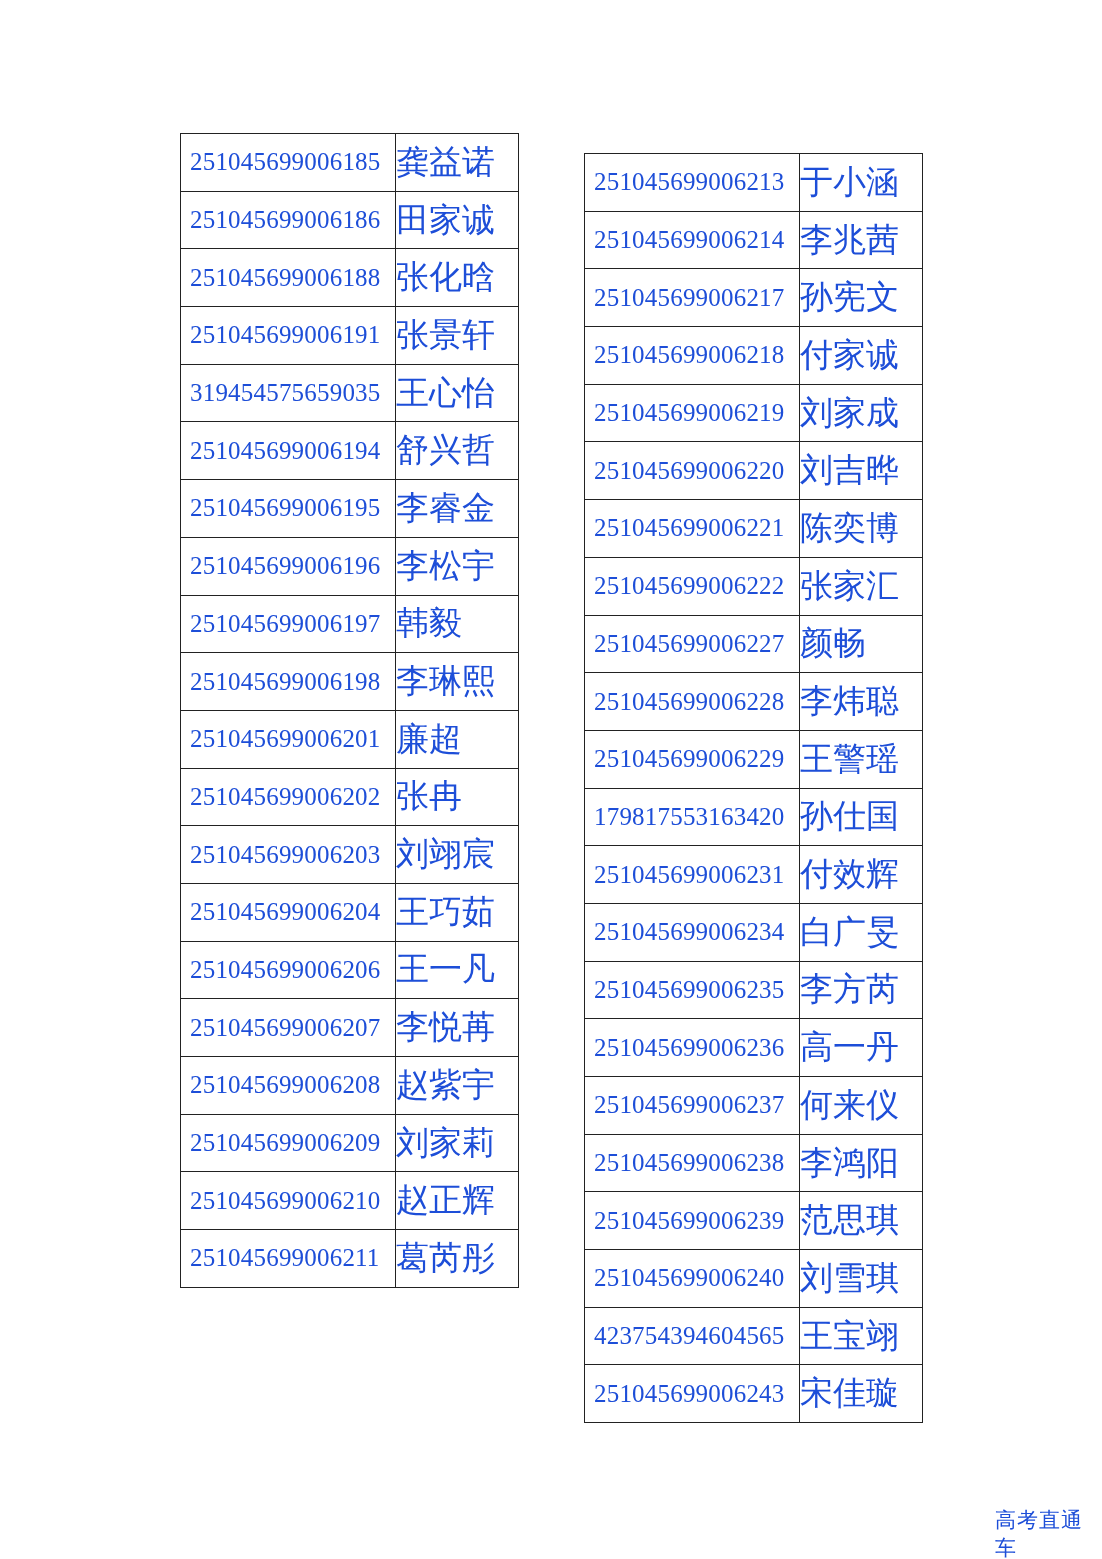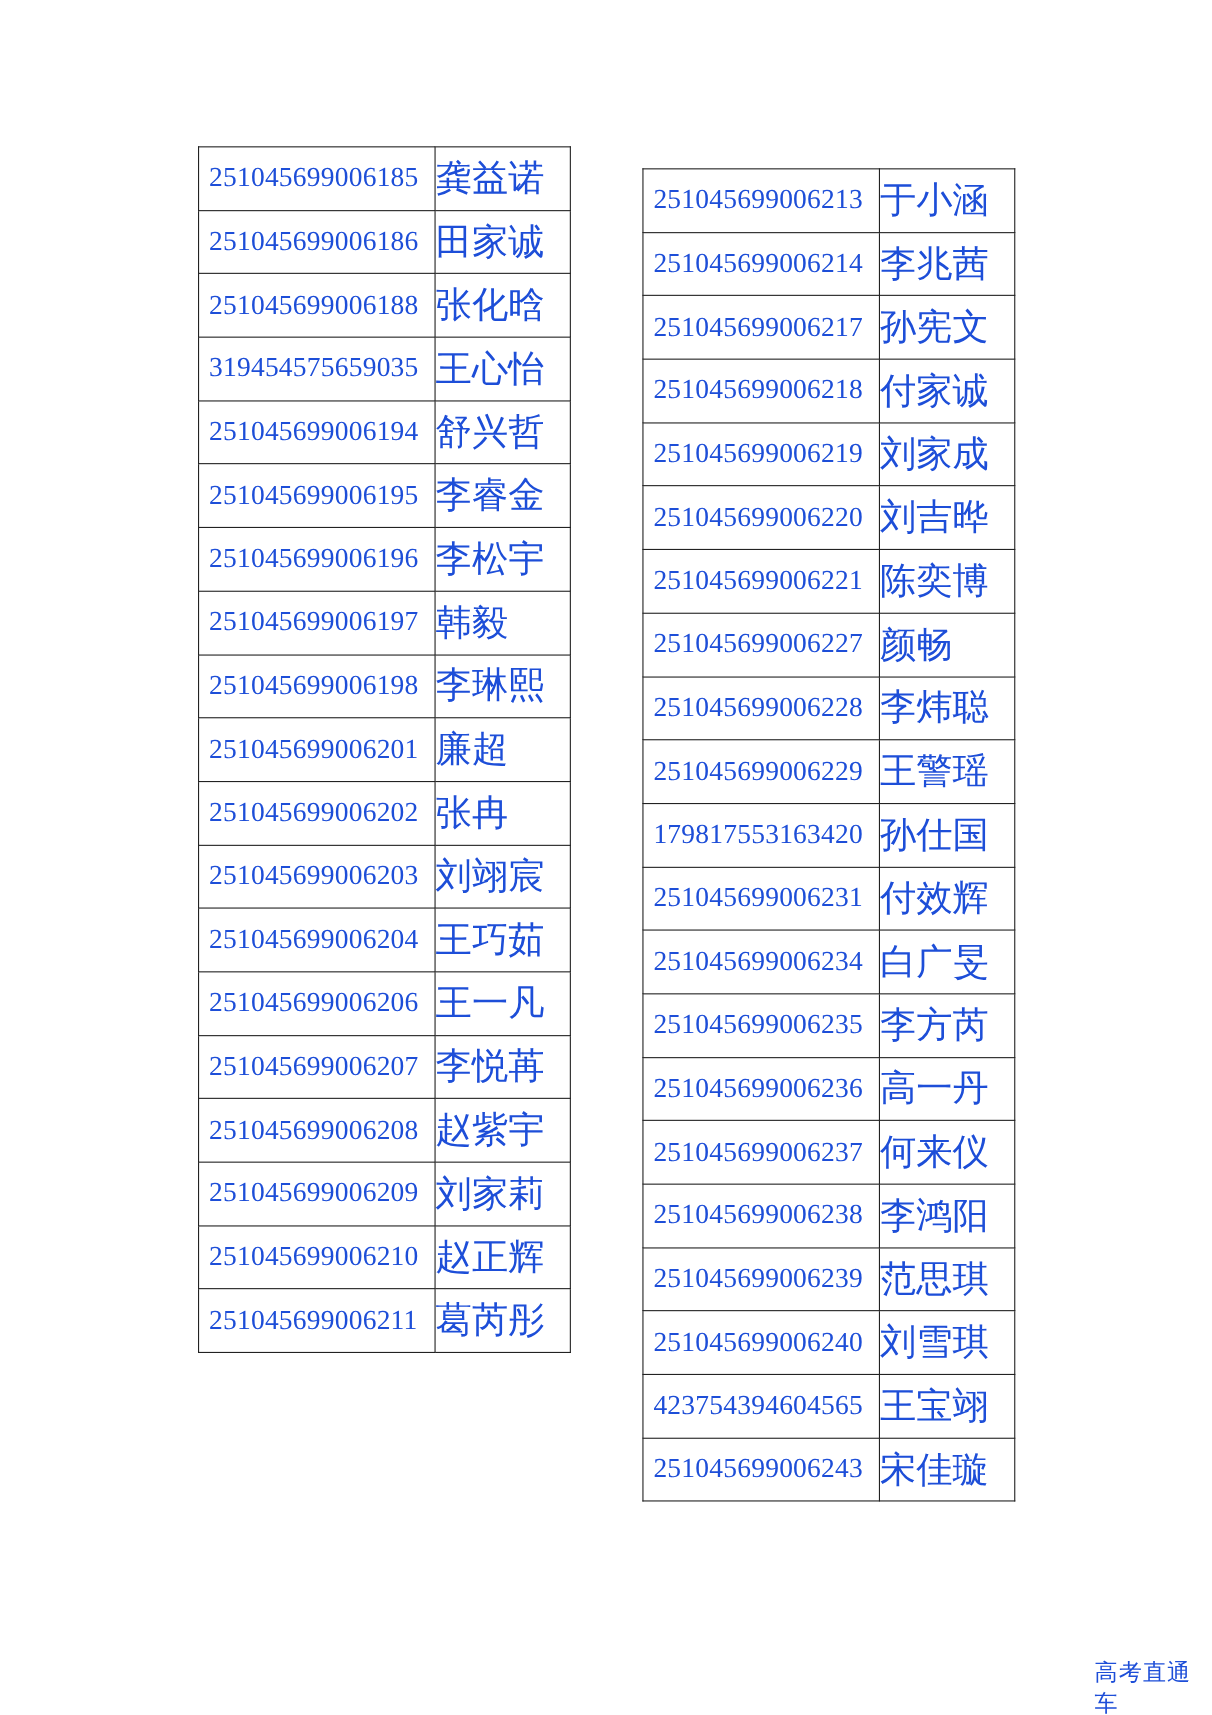--- a/index.html
+++ b/index.html
@@ -53,20 +53,24 @@
       </tr>
       <tr>
         <td class="id">251045699006186</td>
         <td class="name">田家诚</td>
       </tr>
       <tr>
         <td class="id">251045699006188</td>
         <td class="name">张化晗</td>
       </tr>
       <tr>
+        <td class="id">251045699006191</td>
+        <td class="name">张景轩</td>
+      </tr>
+      <tr>
         <td class="id">319454575659035</td>
         <td class="name">王心怡</td>
       </tr>
       <tr>
         <td class="id">251045699006194</td>
         <td class="name">舒兴哲</td>
       </tr>
       <tr>
         <td class="id">251045699006195</td>
         <td class="name">李睿金</td>
@@ -150,20 +154,24 @@
       </tr>
       <tr>
         <td class="id">251045699006220</td>
         <td class="name">刘吉晔</td>
       </tr>
       <tr>
         <td class="id">251045699006221</td>
         <td class="name">陈奕博</td>
       </tr>
       <tr>
+        <td class="id">251045699006222</td>
+        <td class="name">张家汇</td>
+      </tr>
+      <tr>
         <td class="id">251045699006227</td>
         <td class="name">颜畅</td>
       </tr>
       <tr>
         <td class="id">251045699006228</td>
         <td class="name">李炜聪</td>
       </tr>
       <tr>
         <td class="id">251045699006229</td>
         <td class="name">王警瑶</td>

